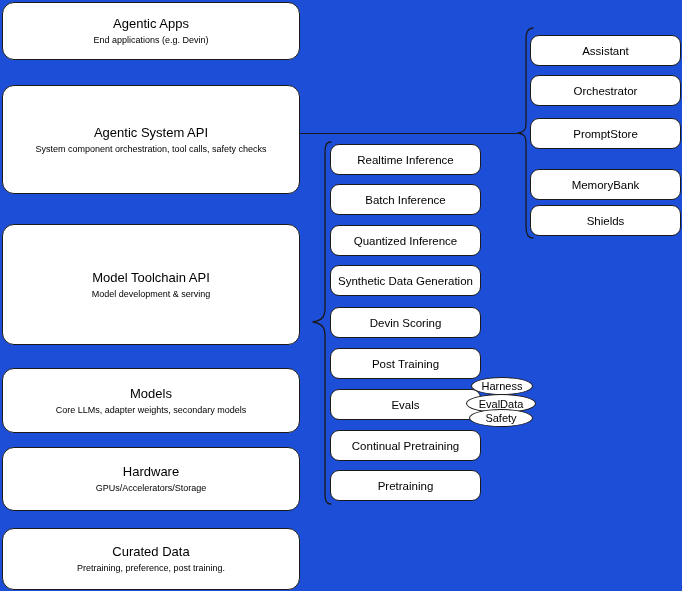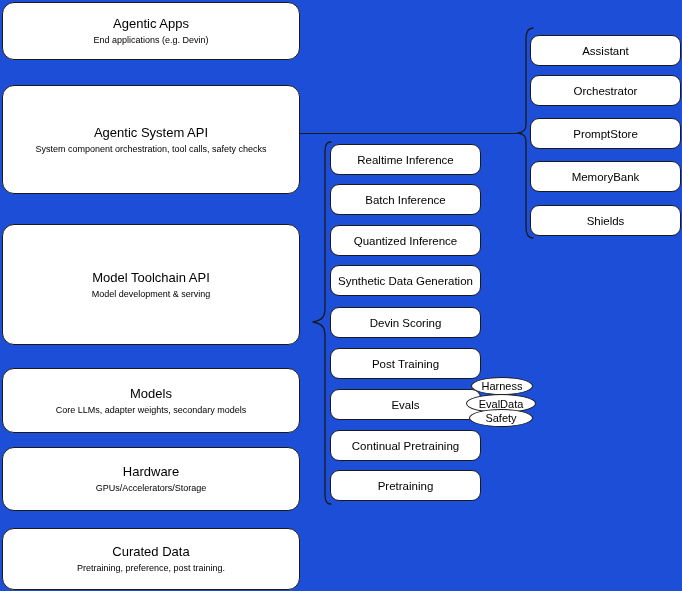--- a/index.html
+++ b/index.html
@@ -194,20 +194,20 @@
 
   <div class="box right-box" style="top:35px;">
     <div class="title">Assistant</div>
   </div>
   <div class="box right-box" style="top:75px;">
     <div class="title">Orchestrator</div>
   </div>
   <div class="box right-box" style="top:118px;">
     <div class="title">PromptStore</div>
   </div>
-  <div class="box right-box" style="top:161px;">
+  <div class="box right-box" style="top:169px;">
     <div class="title">MemoryBank</div>
   </div>
   <div class="box right-box" style="top:205px;">
     <div class="title">Shields</div>
   </div>
 
 </div>
 
 </body></html>

